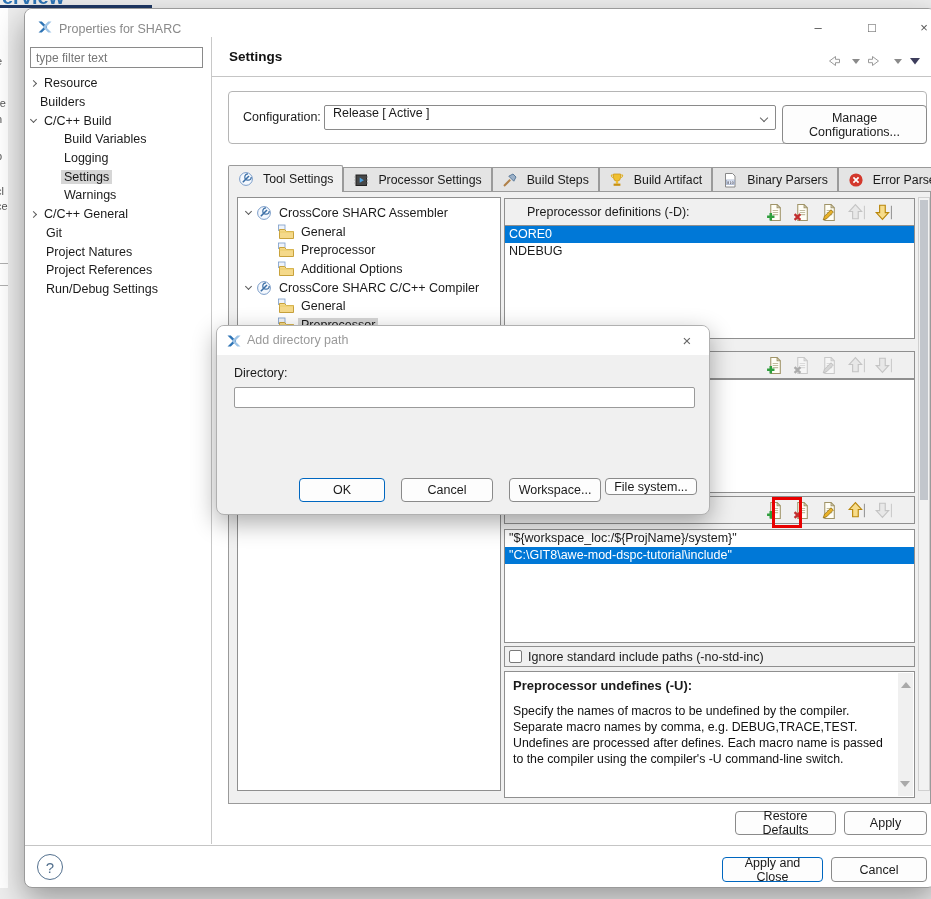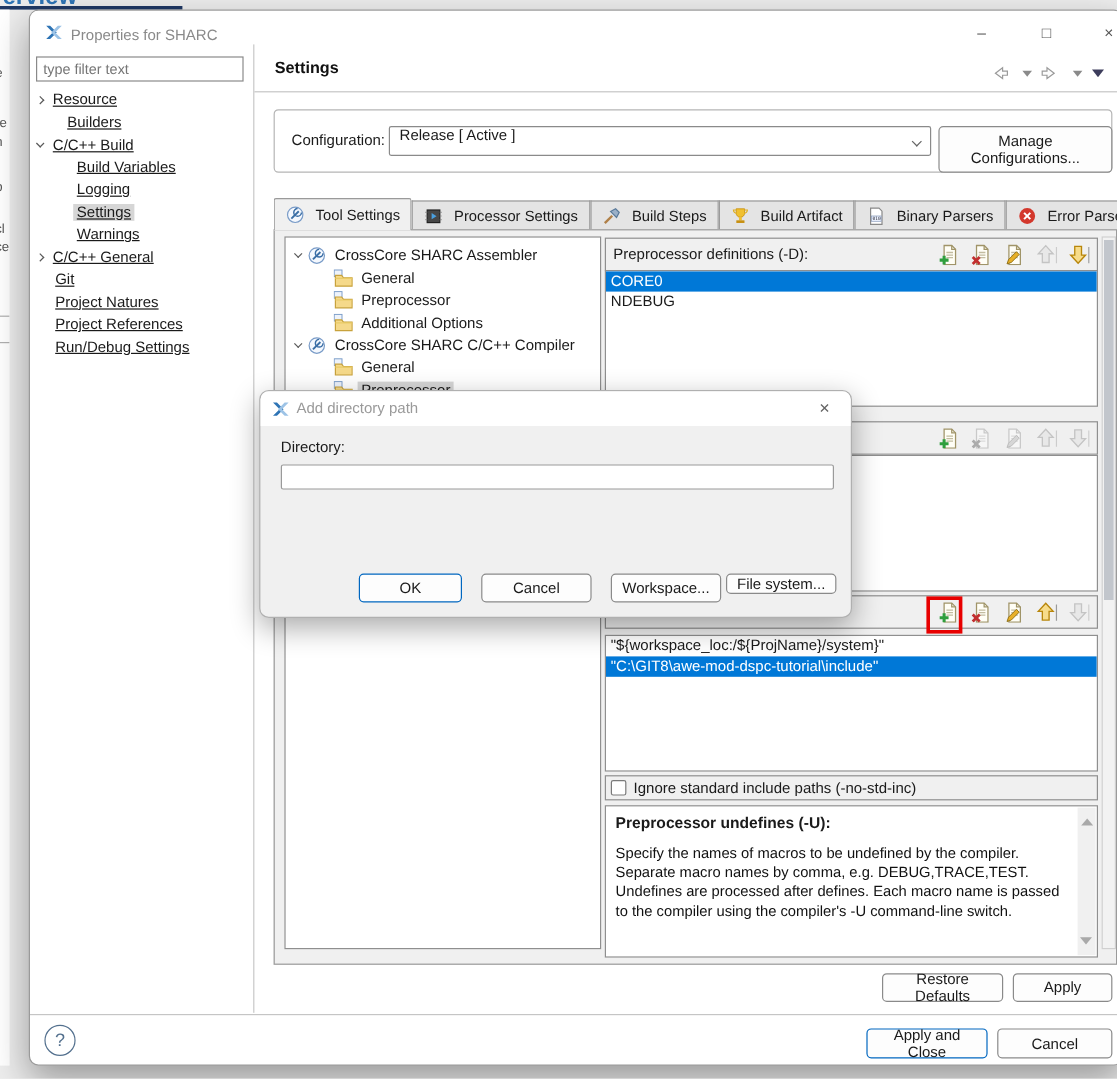--- a/index.html
+++ b/index.html
@@ -18,21 +18,21 @@
   
   .main-dlg{position:absolute;left:24px;top:8px;width:912px;height:880px;background:#ffffff;
             border:1px solid #9a9a9a;border-radius:8px;box-shadow:0 12px 30px rgba(0,0,0,.35);overflow:hidden;}
   .titleband{position:absolute;left:0;top:0;right:0;height:67px;background:#ffffff;}
   .dlg-title{position:absolute;left:34px;top:13px;color:#8a8a8a;font-size:12.5px;}
   .winbtn{position:absolute;top:10px;width:30px;height:20px;text-align:center;color:#555;font-size:13px;line-height:18px;cursor:default;}
   .lpanel{position:absolute;left:0;top:28px;width:187px;height:807px;background:#ffffff;border-right:1px solid #c8c8c8;}
   .filter{position:absolute;left:5px;top:10px;width:173px;height:21px;border:1px solid #8a8a8a;background:#fff;font-size:12px;padding:0 5px;color:#333;font-family:inherit;}
   .filter::placeholder{color:#767676;}
   .tree{position:absolute;left:0;top:37px;right:0;}
-  .trow{height:18.7px;display:flex;align-items:center;white-space:nowrap;text-decoration:underline;}
+  .trow{height:18.7px;display:flex;align-items:center;white-space:nowrap;}
   .trow .lbl{padding:0 3px;}
   .trow .sel{background:#d6d6d6;}
   .chev{display:inline-block;width:5px;height:5px;border:solid #5a5a5a;border-width:0 1.3px 1.3px 0;margin:0 5px 0 0;}
   .chev.r{transform:rotate(-45deg);}
   .chev.d{transform:rotate(45deg);margin-top:-3px;}
   .page-title{position:absolute;left:204px;top:40px;font-size:13.5px;font-weight:bold;color:#111;}
   .hdr-nav{position:absolute;right:14px;top:44px;display:flex;align-items:center;gap:6px;}
   .hdiv{position:absolute;left:187px;top:67px;right:0;height:1px;background:#c5c5c5;}
   
   .cfg-box{position:absolute;left:203px;top:82px;width:699px;height:53px;border:1px solid #b5b5b5;border-radius:4px;}
@@ -48,21 +48,21 @@
   .tab.active{background:#f0f0f0;height:27px;z-index:3;border-top-left-radius:2px;border-top-right-radius:2px;}
   .group{position:absolute;left:203px;top:182px;width:703px;height:613px;border:1px solid #9a9a9a;background:#f0f0f0;}
   
   .tool-box{position:absolute;left:212px;top:188px;width:264px;height:594px;background:#fff;border:1px solid #8f8f8f;overflow:hidden;}
   .ttree{position:absolute;left:4px;top:6px;right:0;}
   .ttrow{height:18.6px;display:flex;align-items:center;white-space:nowrap;}
   .ttrow .lbl{padding:0 3px;}
   .ttrow .sel{background:#d6d6d6;}
   .ico16{width:16px;height:16px;flex:0 0 16px;margin-right:4px;}
   
-  .sec-hdr{position:absolute;left:479px;width:411px;background:#f0f0f0;border:1px solid #8f8f8f;display:flex;align-items:center;padding:0 6px;}
+  .sec-hdr{position:absolute;left:479px;width:411px;background:#f0f0f0;border:1px solid #8f8f8f;display:flex;align-items:center;padding:0 22px;}
   .sec-list{position:absolute;left:479px;width:411px;background:#fff;border:1px solid #8f8f8f;overflow:hidden;}
   .li{height:17px;line-height:17px;padding:0 4px;white-space:nowrap;}
   .li.sel{background:#0078d7;color:#fff;}
   .tbar{display:flex;gap:9px;margin-left:auto;align-items:center;}
   .ico{width:18px;height:18px;}
   .dis{filter:grayscale(1) opacity(.42);}
   .scrollstrip{position:absolute;left:893px;top:188px;width:12px;height:594px;background:#f2f2f2;border:1px solid #d0d0d0;}
   .scrollthumb{position:absolute;left:1px;top:2px;width:8px;height:300px;background:#c2c6cc;}
   .cbrow{position:absolute;left:479px;top:637px;width:411px;height:21px;background:#f0f0f0;border:1px solid #8f8f8f;display:flex;align-items:center;gap:6px;padding:0 4px;}
   .cb{width:13px;height:13px;border:1px solid #7a7a7a;border-radius:2px;background:#fff;}
@@ -209,21 +209,21 @@
     <div class="winbtn" style="left:832px">□</div>
     <div class="winbtn" style="left:884px">×</div>
 
     <div class="lpanel">
       <input class="filter" placeholder="type filter text" style="">
       <div class="tree">
         <div class="trow" style="padding-left:6px">
             <span class="chev r"></span>
             <span class="lbl">Resource</span>
           </div>
-        <div class="trow" style="padding-left:28px">
+        <div class="trow" style="padding-left:12px">
             <span class="lbl">Builders</span>
           </div>
         <div class="trow" style="padding-left:6px">
             <span class="chev d"></span>
             <span class="lbl">C/C++ Build</span>
           </div>
         <div class="trow" style="padding-left:36px">
             <span class="lbl">Build Variables</span>
           </div>
         <div class="trow" style="padding-left:36px">

